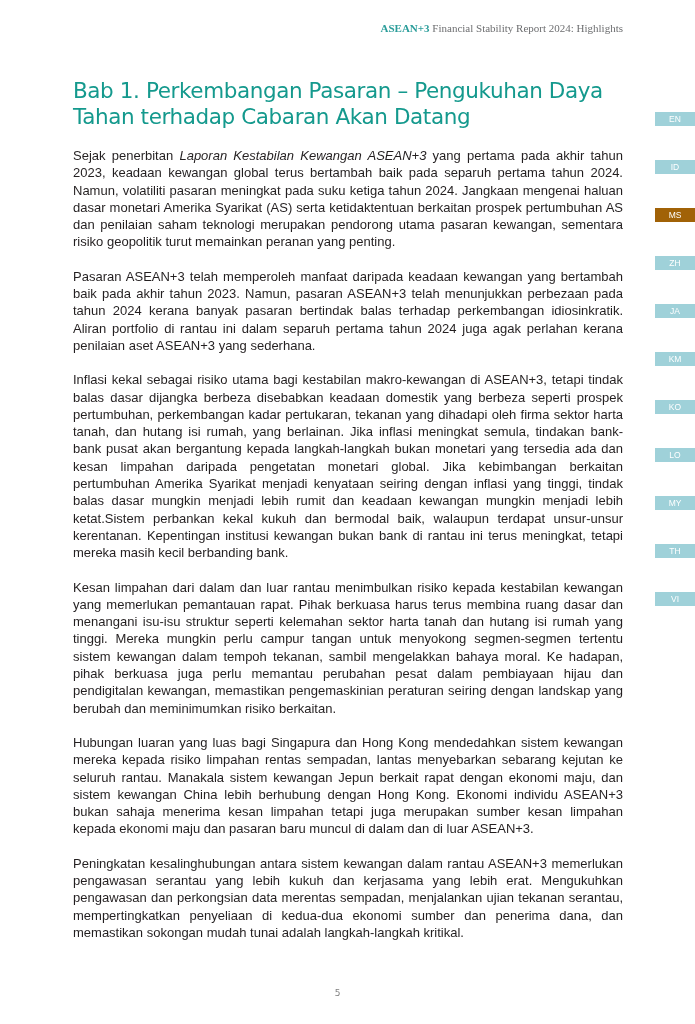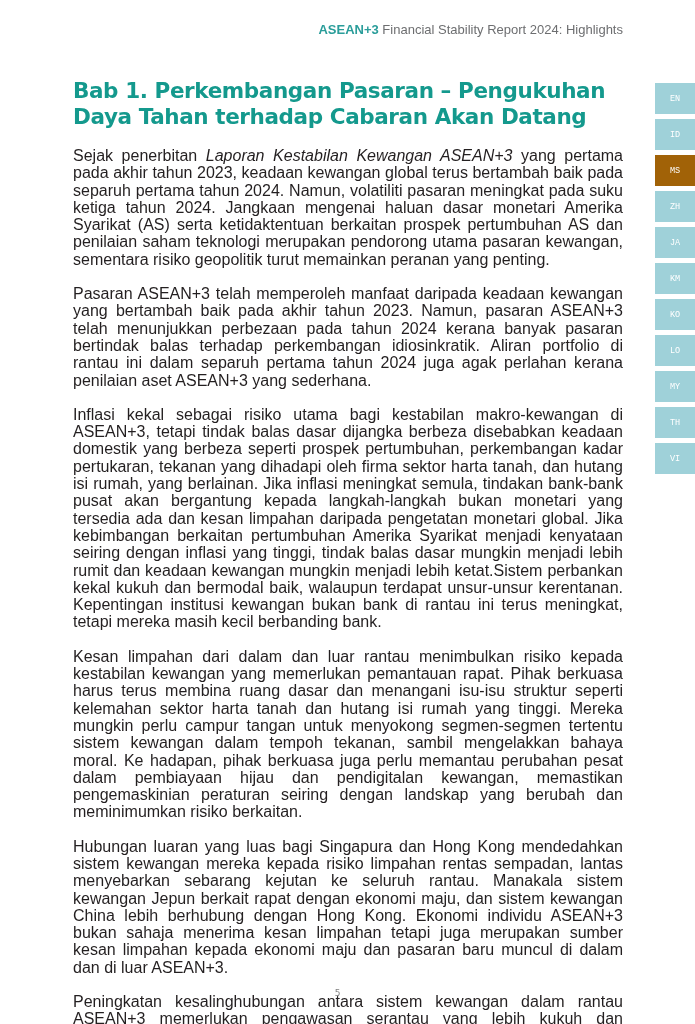--- a/index.html
+++ b/index.html
@@ -1,41 +1,41 @@
 <!DOCTYPE html>
 <html><head>
   <meta charset="utf-8">
   <style>
     html, body { margin: 0; padding: 0; }
     body {
       width: 695px; height: 1024px; background: #ffffff; position: relative; overflow: hidden;
       font-family: "Liberation Sans", sans-serif; color: #231f20;
     }
     .running-header {
-      position: absolute; top: 22px; right: 72px; font-size: 13px; color: #6d6e70;
-      font-family: Liberation Sans, sans-serif; letter-spacing: 0;
+      position: absolute; top: 22px; right: 72px; font-size: 11px; color: #6d6e70;
+      font-family: Liberation Serif, serif; letter-spacing: 0;
     }
     .running-header .brand { color: #2a9d9a; font-weight: bold; }
     .lang-nav {
       position: absolute; top: 83px; right: 0; width: 40px;
       display: flex; flex-direction: column; gap: 5px;
     }
     .lang-tab {
-      height: 31px; background: #9fd1d9; color: #ffffff; font-size: 8.5px;
+      height: 14px; background: #9fd1d9; color: #ffffff; font-size: 8.5px;
       display: flex; align-items: center; justify-content: center;
-      font-family: Liberation Mono, monospace; cursor: pointer;
+      font-family: Liberation Sans, sans-serif; cursor: pointer; margin-top: 29px;
     }
     .lang-tab.active { background: #a16207; }
     .content { position: absolute; left: 73px; top: 78px; width: 550px; }
     h1 {
-      margin: 0; font-size: 21.5px; line-height: 26px; font-weight: bold; color: #14998d;
+      margin: 0; font-size: 21.5px; line-height: 26px; font-weight: normal; color: #14998d;
       font-family: "DejaVu Sans", sans-serif; letter-spacing: -0.4px;
     }
     p {
-      margin: 0; font-size: 16px; line-height: 17.3px; text-align: justify;
+      margin: 0; font-size: 13px; line-height: 17.3px; text-align: justify;
       font-family: "Liberation Sans", sans-serif; color: #231f20;
     }
     .s1-title { margin-bottom: 17px; }
     .s1 p { margin-bottom: 17px; }
     .s2 { margin-top: 10px; }
     .s2-title { margin-bottom: 19px; }
     .s2 p { margin-bottom: 17px; }
     .page-number {
       position: absolute; top: 988px; left: 0; width: 675px; text-align: center;
       font-size: 9px; color: #808080; font-family: "DejaVu Sans", sans-serif;

